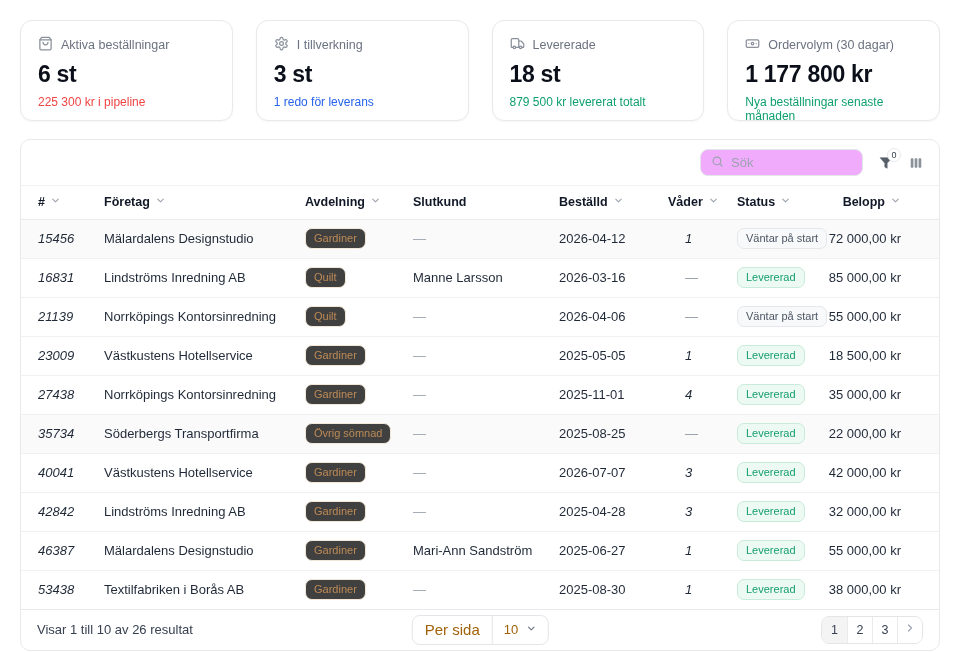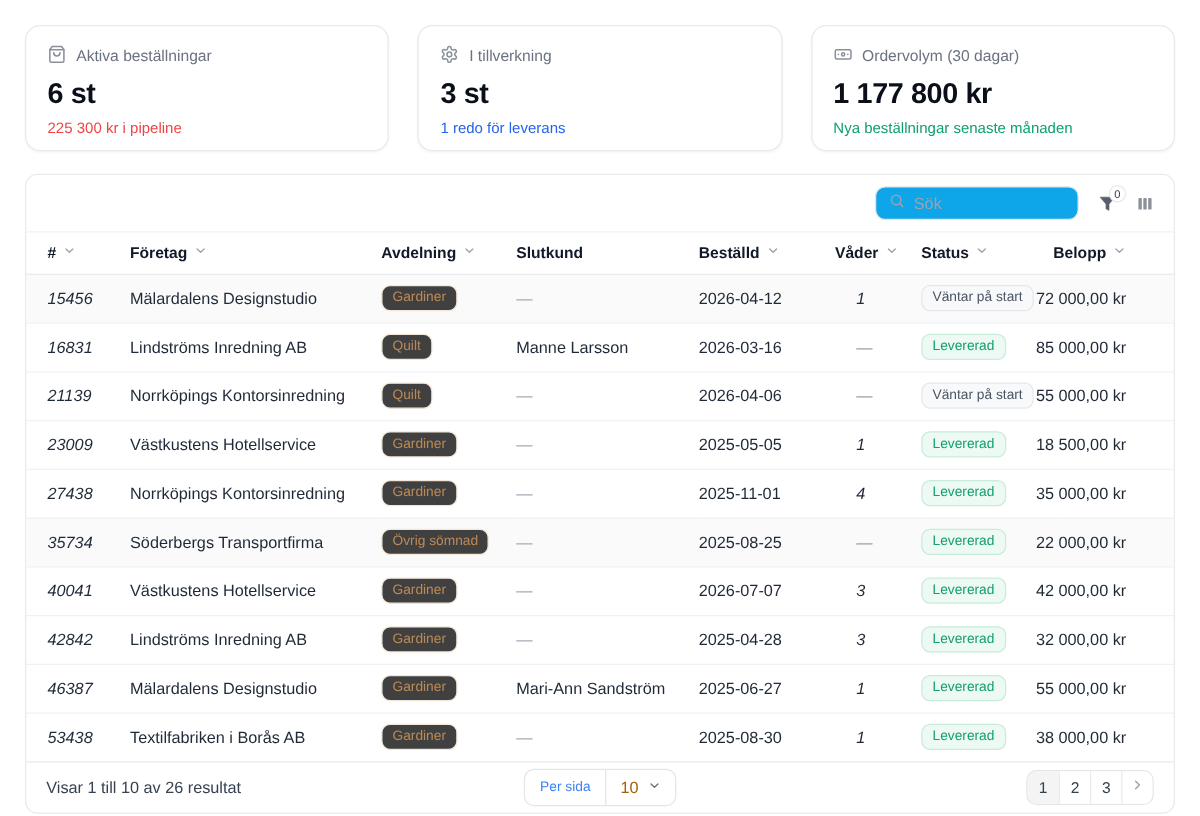--- a/index.html
+++ b/index.html
@@ -32,21 +32,21 @@
   
   .panel { border: 1px solid #e7e9ec; border-radius: 10px; background: #fff; overflow: hidden; }
 
   .toolbar {
     display: flex; justify-content: flex-end; align-items: center;
     gap: 16px; padding: 9px 16px; border-bottom: 1px solid #f1f2f4;
   }
   .search {
     display: flex; align-items: center; gap: 7px;
     width: 163px; height: 27px; padding: 0 10px;
-    border: 1px solid #e3e5e8; border-radius: 8px; background: #0ea5e9;
+    border: 1px solid #e3e5e8; border-radius: 8px; background: #f0abfc;
   }
   .search svg { color: #9ca3af; flex: none; }
   .search input {
     border: none; outline: none; width: 100%;
     font-family: "Liberation Sans", sans-serif; font-size: 13px; color: #374151; background: transparent;
   }
   .search input::placeholder { color: #9ca3af; }
   .icon-btn { position: relative; display: flex; align-items: center; cursor: pointer; }
   .icon-btn svg { display: block; }
   .filter-count {
@@ -94,21 +94,21 @@
   .tfoot {
     position: relative; display: flex; align-items: center; justify-content: space-between;
     height: 41px; padding: 0 16px; border-top: 1px solid #e7e9ec;
   }
   .results-text { font-size: 13px; color: #374151; }
   .per-page {
     position: absolute; left: 50%; transform: translateX(-50%);
     display: flex; align-items: stretch; height: 30px;
     border: 1px solid #e3e5e8; border-radius: 8px; overflow: hidden; background: #fff;
   }
-  .per-page-label { display: flex; align-items: center; padding: 0 12px; font-size: 11px; color: #3b82f6; }
+  .per-page-label { display: flex; align-items: center; padding: 0 12px; font-size: 15px; color: #a16207; }
   .per-page-value {
     display: flex; align-items: center; gap: 7px; padding: 0 11px;
     border-left: 1px solid #e3e5e8; font-size: 13px; color: #a16207; cursor: pointer;
   }
   .per-page-value svg { color: #6b7280; }
   .pagination {
     display: flex; height: 28px; border: 1px solid #e3e5e8; border-radius: 8px;
     overflow: hidden; background: #fff;
   }
   .page-btn {
@@ -148,20 +148,36 @@
               <path d="M12.22 2h-.44a2 2 0 0 0-2 2v.18a2 2 0 0 1-1 1.73l-.43.25a2 2 0 0 1-2 0l-.15-.08a2 2 0 0 0-2.73.73l-.22.38a2 2 0 0 0 .73 2.73l.15.1a2 2 0 0 1 1 1.72v.51a2 2 0 0 1-1 1.74l-.15.09a2 2 0 0 0-.73 2.73l.22.38a2 2 0 0 0 2.73.73l.15-.08a2 2 0 0 1 2 0l.43.25a2 2 0 0 1 1 1.73V20a2 2 0 0 0 2 2h.44a2 2 0 0 0 2-2v-.18a2 2 0 0 1 1-1.73l.43-.25a2 2 0 0 1 2 0l.15.08a2 2 0 0 0 2.73-.73l.22-.39a2 2 0 0 0-.73-2.73l-.15-.08a2 2 0 0 1-1-1.74v-.5a2 2 0 0 1 1-1.74l.15-.09a2 2 0 0 0 .73-2.73l-.22-.38a2 2 0 0 0-2.73-.73l-.15.08a2 2 0 0 1-2 0l-.43-.25a2 2 0 0 1-1-1.73V4a2 2 0 0 0-2-2z"></path>
               <circle cx="12" cy="12" r="3"></circle>
             </svg>
         </span>
         <span>I tillverkning</span>
       </div>
       <div class="card-value">3 st</div>
       <div class="card-sub sub-blue">1 redo för leverans</div>
     </div>
 
+    <div class="card">
+      <div class="card-head">
+        <span>
+          <svg width="15" height="15" viewBox="0 0 24 24" fill="none" stroke="currentColor" stroke-width="2" stroke-linecap="round" stroke-linejoin="round">
+              <path d="M14 18V6a2 2 0 0 0-2-2H4a2 2 0 0 0-2 2v11a1 1 0 0 0 1 1h2"></path>
+              <path d="M15 18H9"></path>
+              <path d="M19 18h2a1 1 0 0 0 1-1v-3.65a1 1 0 0 0-.22-.62l-3.48-4.35A1 1 0 0 0 17.52 8H14"></path>
+              <circle cx="17" cy="18" r="2"></circle>
+              <circle cx="7" cy="18" r="2"></circle>
+            </svg>
+        </span>
+        <span>Levererade</span>
+      </div>
+      <div class="card-value">18 st</div>
+      <div class="card-sub sub-green">879 500 kr levererat totalt</div>
+    </div>
 
     <div class="card">
       <div class="card-head">
         <span>
           <svg width="15" height="15" viewBox="0 0 24 24" fill="none" stroke="currentColor" stroke-width="2" stroke-linecap="round" stroke-linejoin="round">
               <rect x="2" y="6" width="20" height="12" rx="2"></rect>
               <circle cx="12" cy="12" r="2"></circle>
               <path d="M6 12h.01M18 12h.01"></path>
             </svg>
         </span>

